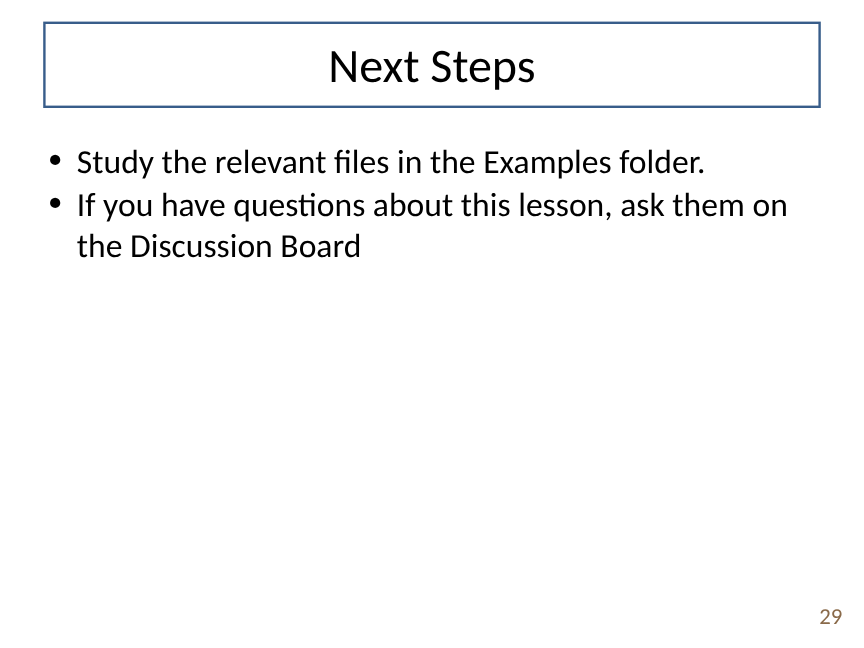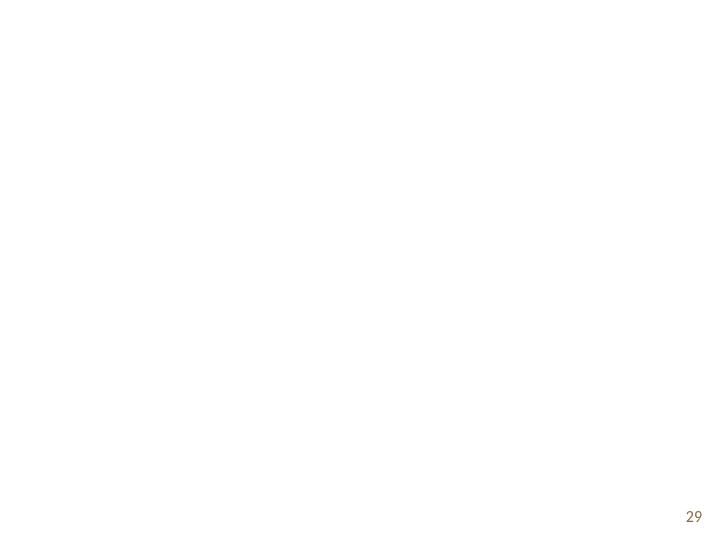--- a/index.html
+++ b/index.html
@@ -58,26 +58,31 @@
       position: absolute;
       left: 4px;
       top: 0;
       font-size: 24px;
       color: #000;
     }
     .page-number {
       position: absolute;
       right: 18px;
       bottom: 14px;
-      font-size: 16px;
+      font-size: 19px;
       color: #8a6a4a;
     }
   </style>
 </head>
 <body>
 
 <div class="slide">
+  <div class="title-box">
+    <div class="title-text">Next Steps</div>
+  </div>
   <div class="bullets">
     <ul>
+      <li>Study the relevant files in the Examples folder.</li>
+      <li>If you have questions about this lesson, ask them on the Discussion Board</li>
     </ul>
   </div>
   <div class="page-number">29</div>
 </div>
 
 </body></html>

